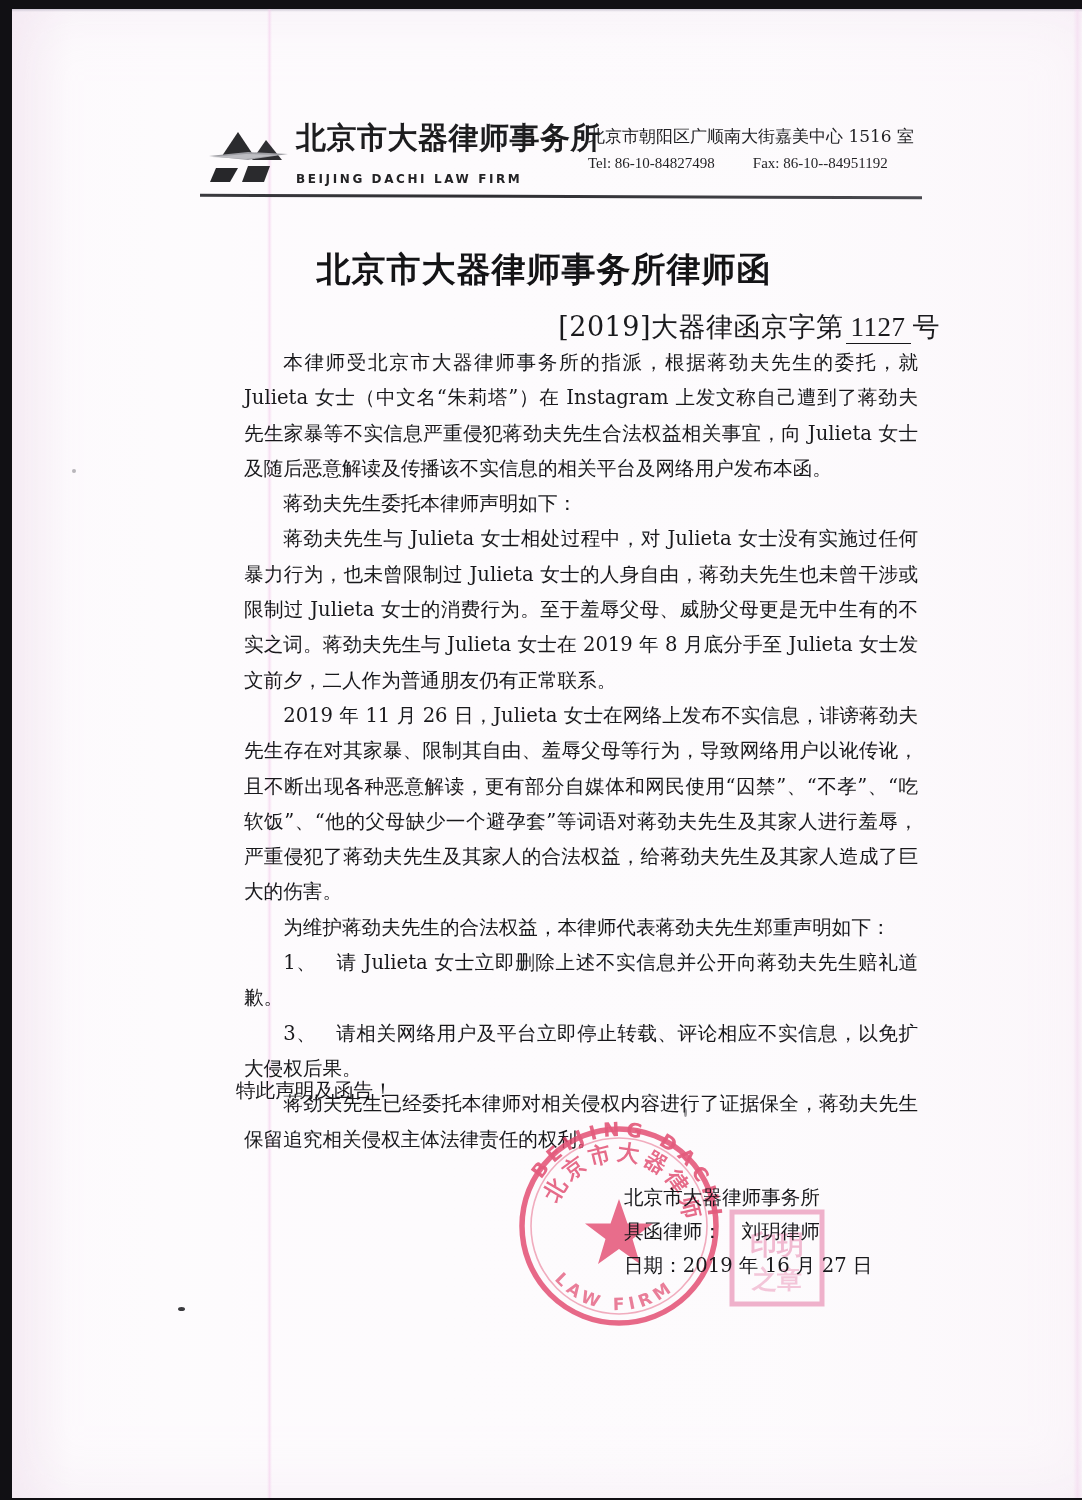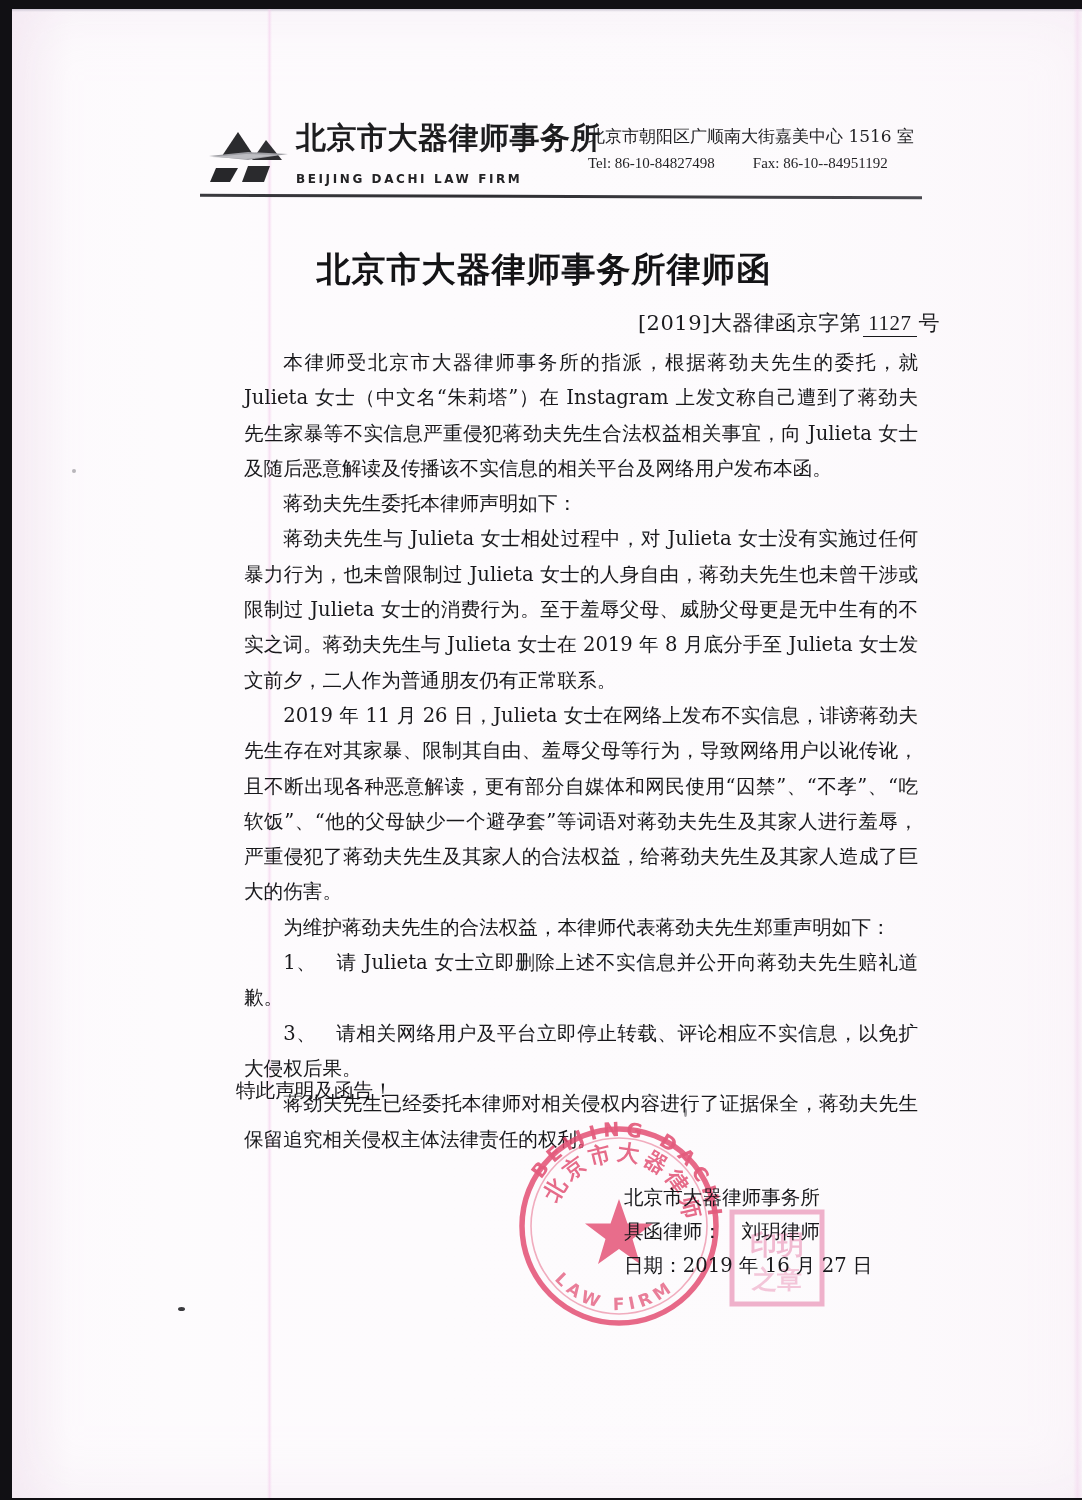--- a/index.html
+++ b/index.html
@@ -134,21 +134,21 @@
     font-size: 34px;
     font-weight: bold;
     color: #141416;
     letter-spacing: 1px;
   }
   #doc-number {
     position: absolute;
     right: 160px;
     top: 300px;
     font-family: "DejaVu Serif", "Liberation Serif", serif;
-    font-size: 21px;
+    font-size: 27px;
     color: #1a1a1d;
     white-space: nowrap;
     letter-spacing: 0.5px;
   }
   #doc-number .num-underline {
     border-bottom: 1.6px solid #17171a;
     padding: 0 5px 1px 5px;
     margin: 0 2px;
     font-family: "Liberation Serif", "DejaVu Serif", serif;
   }

